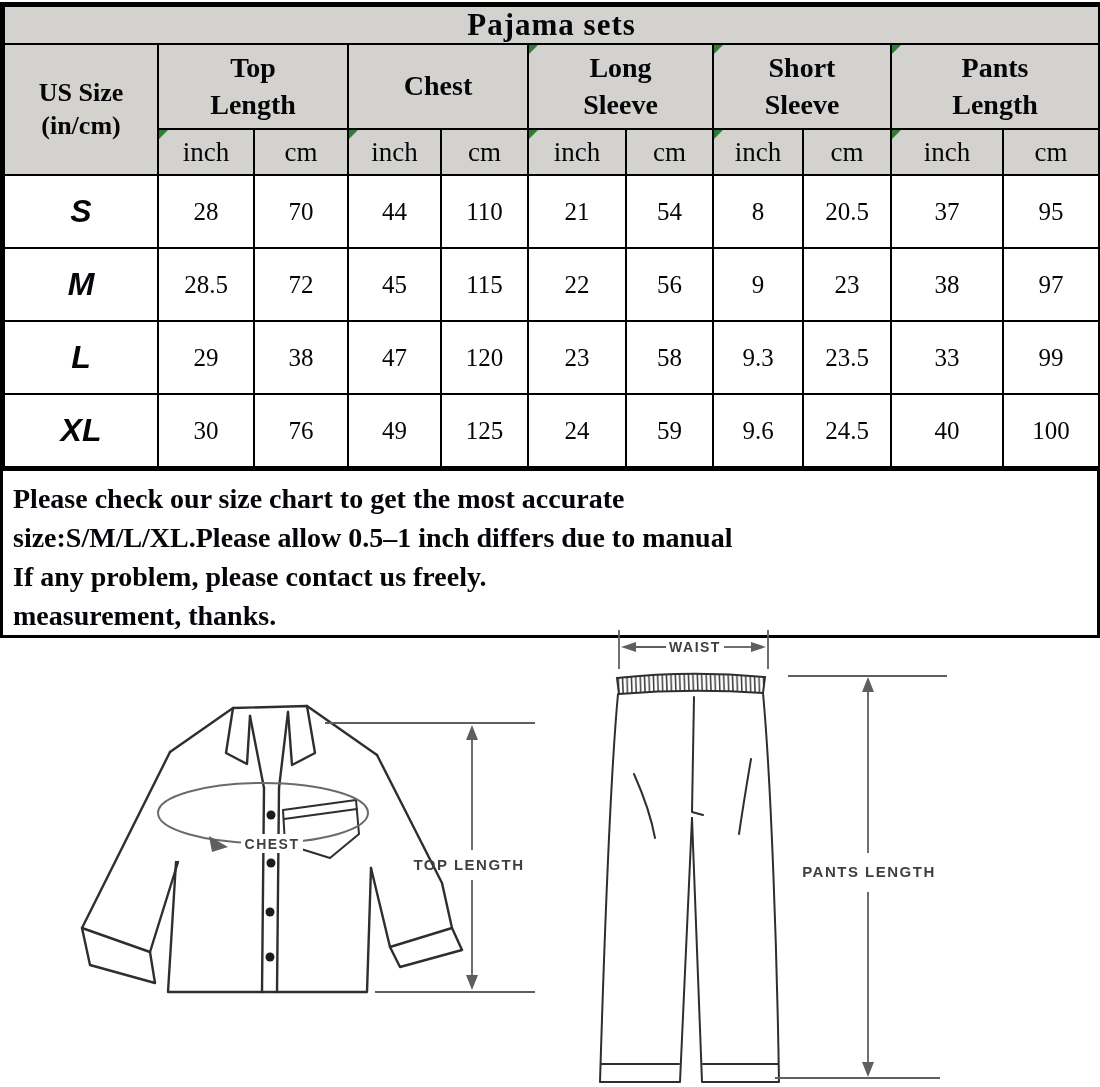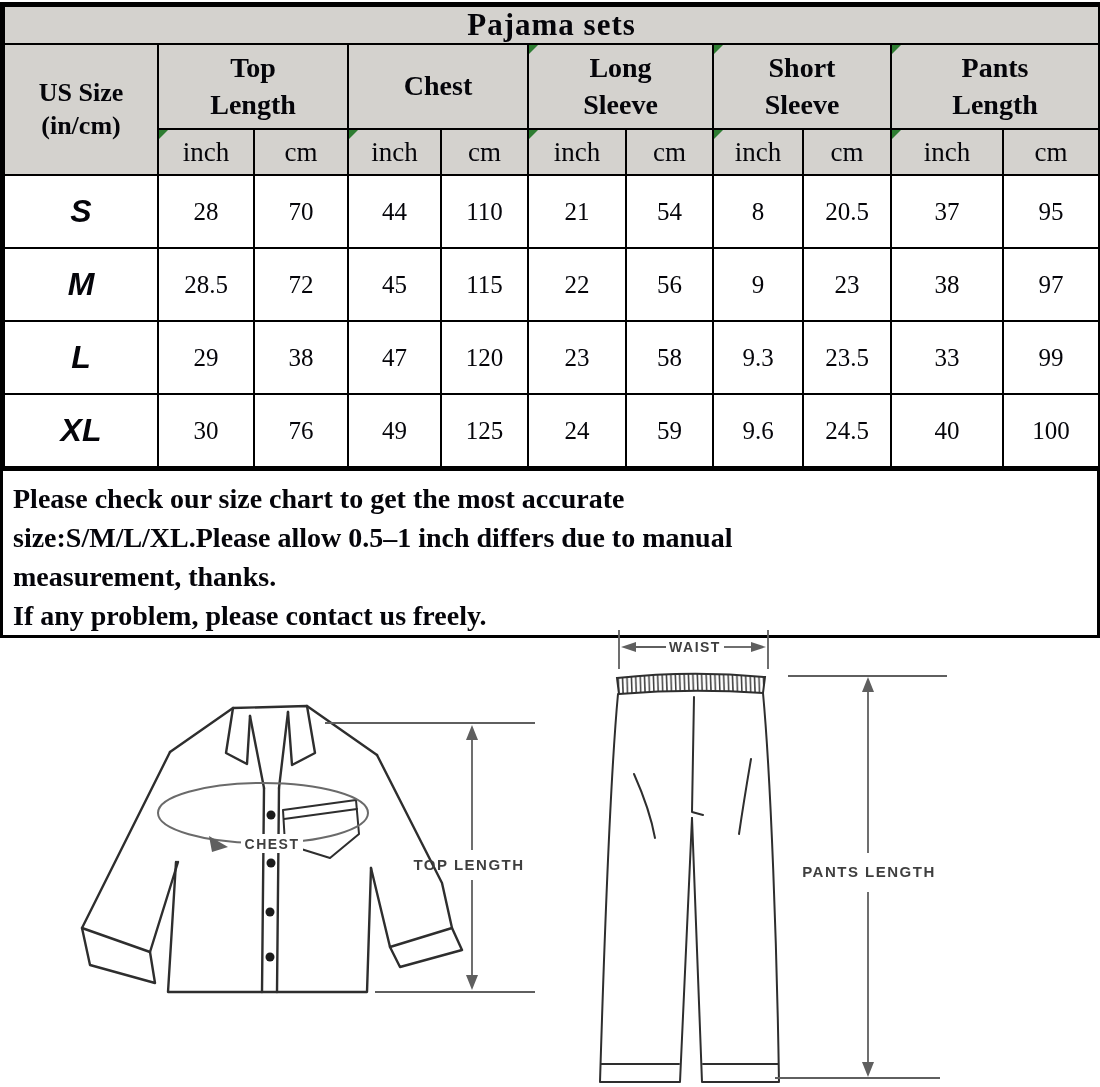--- a/index.html
+++ b/index.html
@@ -195,22 +195,22 @@
       <td class="num-cell">24.5</td>
       <td class="num-cell">40</td>
       <td class="num-cell">100</td>
     </tr>
   </tbody>
     </table>
 
   <div class="note-block">
     <div>Please check our size chart to get the most accurate</div>
     <div>size:S/M/L/XL.Please allow 0.5–1 inch differs due to manual</div>
+    <div>If any problem, please contact us freely.</div>
     <div>measurement, thanks.</div>
-    <div>If any problem, please contact us freely.</div>
   </div>
 </div>
 
 <svg class="diagram" width="1100" height="464" viewBox="0 623 1100 464" xmlns="http://www.w3.org/2000/svg">
   <defs>
     <pattern id="hatch" width="4.4" height="24" patternUnits="userSpaceOnUse">
       <rect width="4.4" height="24" fill="#ffffff"></rect>
       <line x1="2" y1="0" x2="2.8" y2="24" stroke="#3a3a3a" stroke-width="1.5"></line>
     </pattern>
   </defs>

